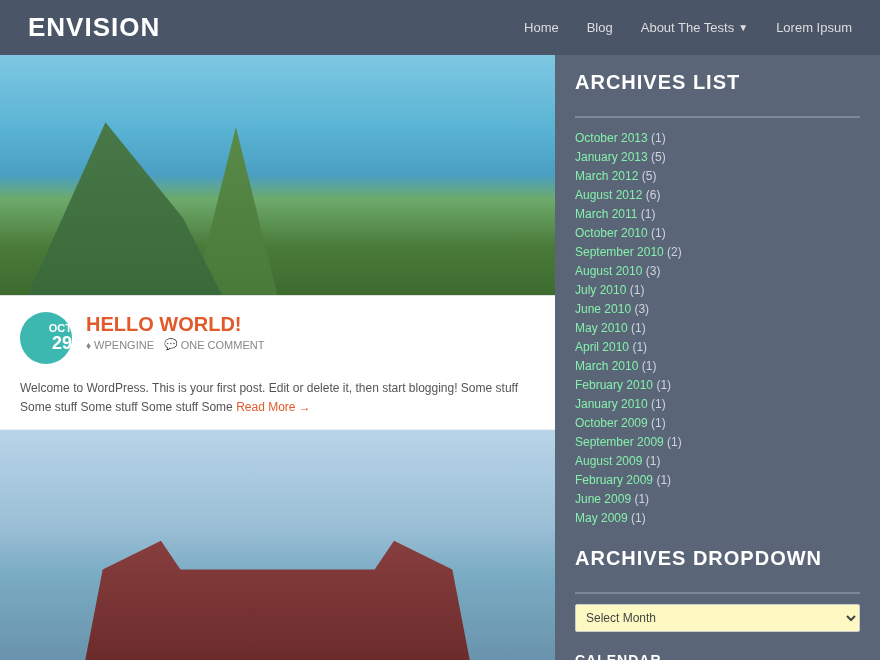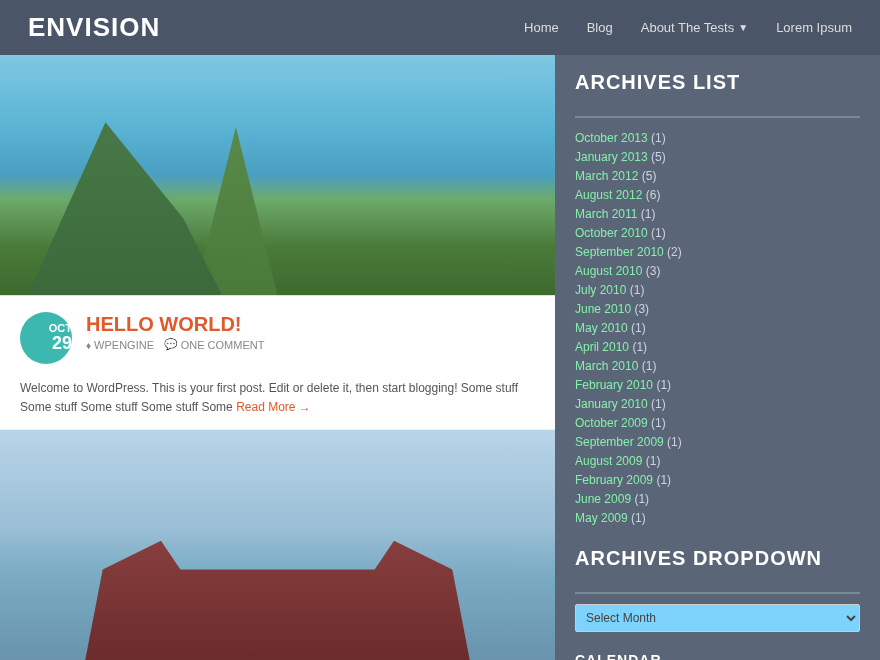--- a/index.html
+++ b/index.html
@@ -69,21 +69,21 @@
     .read-more { color: #e05a2b; text-decoration: none; }
 
     
     .sidebar-section { margin-bottom: 20px; }
     .sidebar-title { color: #fff; font-size: 20px; font-weight: 700; letter-spacing: 1px; text-transform: uppercase; padding-bottom: 22px; border-bottom: 2px solid #7a8a9a; margin-bottom: 10px; }
     .archives-list { list-style: none; }
     .archives-list li { padding: 2px 0; }
     .archives-list li a { color: #86efac; font-size: 12px; text-decoration: none; }
     .archives-list li .count { color: #ccd4dd; font-size: 12px; }
 
-    .archives-dropdown select { width: 100%; padding: 5px 6px; font-size: 12px; background: #7dd3fc; border: 1px solid #ccc; border-radius: 2px; color: #444; }
+    .archives-dropdown select { width: 100%; padding: 5px 6px; font-size: 12px; background: #fef9c3; border: 1px solid #ccc; border-radius: 2px; color: #444; }
 
     .calendar-title { color: #fff; font-size: 14px; font-weight: 700; letter-spacing: 1px; text-transform: uppercase; padding-bottom: 6px; border-bottom: 2px solid #7a8a9a; margin-top: 20px; }
 
     
     .icon-user::before { content: '♦'; font-size: 10px; }
   </style>
 </head>
 <body>
 
 <div id="header">

